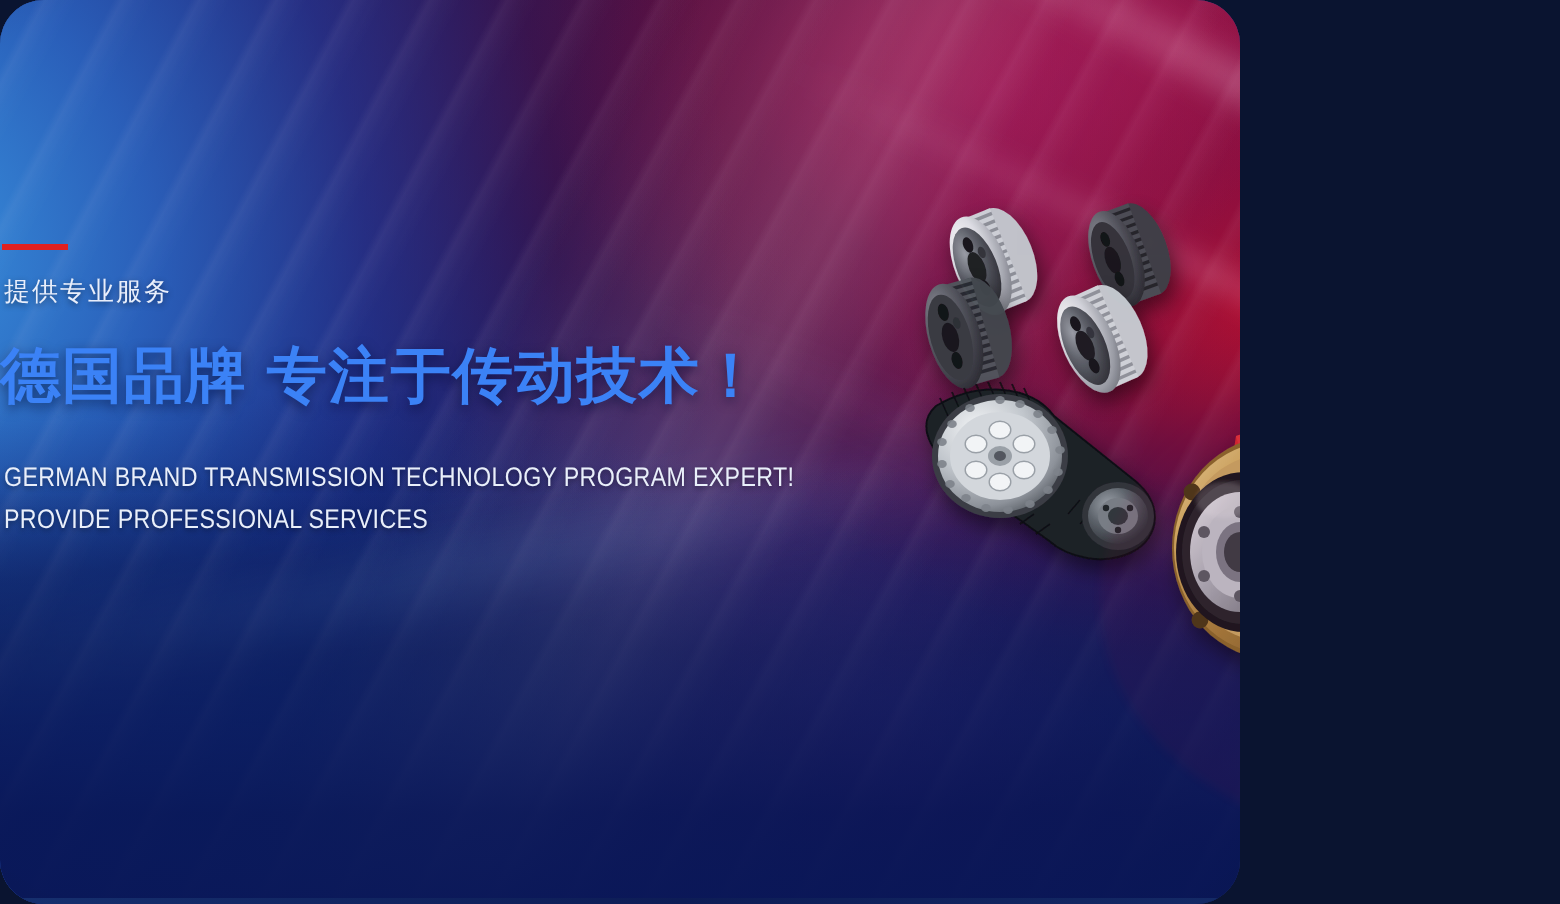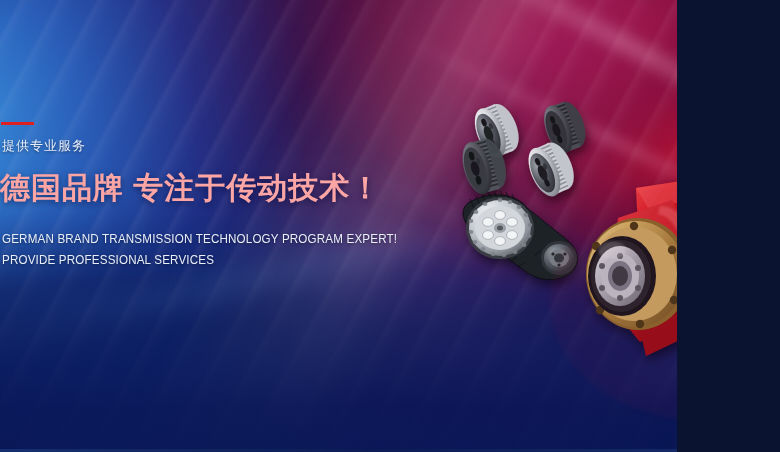--- a/index.html
+++ b/index.html
@@ -1,20 +1,21 @@
 <!DOCTYPE html>
 <html><head>
 <meta charset="utf-8">
 <style>
   html,body{margin:0;padding:0;background:#0a1430;}
   *{box-sizing:border-box;}
   #banner{
-    position:relative;width:677px;height:452px;overflow:hidden;
+    position:relative;width:620px;height:452px;overflow:hidden;
     font-family:"Liberation Sans","DejaVu Sans",sans-serif;
     background:#1b2a6b;
+    border-radius:22px;
   }
   .layer{position:absolute;inset:0;}
 
   
   .bg-base{
     background:
       radial-gradient(130% 95% at 96% 6%, #b8103f 0%, #8d0c38 14%, #5d0f3c 30%, #3a1046 46%, #241a5c 62%, #16276e 78%, #102357 100%),
       linear-gradient(135deg,#2f7fd4 0%,#2a5fc0 20%,#2b3f9e 45%,#172a78 70%,#0d1b52 100%);
   }
   .bg-blueleft{
@@ -100,21 +101,21 @@
     background:#e02020;
   }
   .eyebrow{
     position:absolute;left:2px;top:137px;
     font-size:13px;letter-spacing:1px;color:#e8eefb;
     text-shadow:0 1px 3px rgba(0,0,0,.45);
     white-space:nowrap;
   }
   .headline{
     position:absolute;left:0px;top:168px;
-    font-size:30px;font-weight:bold;color:#fca5a5;
+    font-size:30px;font-weight:bold;color:#3b82f6;
     letter-spacing:1px;white-space:nowrap;
     text-shadow:0 2px 6px rgba(0,10,50,.55);
   }
   .sub1,.sub2{
     position:absolute;left:2px;color:#e9effa;
     font-size:13.5px;letter-spacing:.2px;white-space:nowrap;
     transform:scaleX(.86);transform-origin:left center;
     text-shadow:0 1px 3px rgba(0,0,0,.4);
   }
   .sub1{top:231px;}

